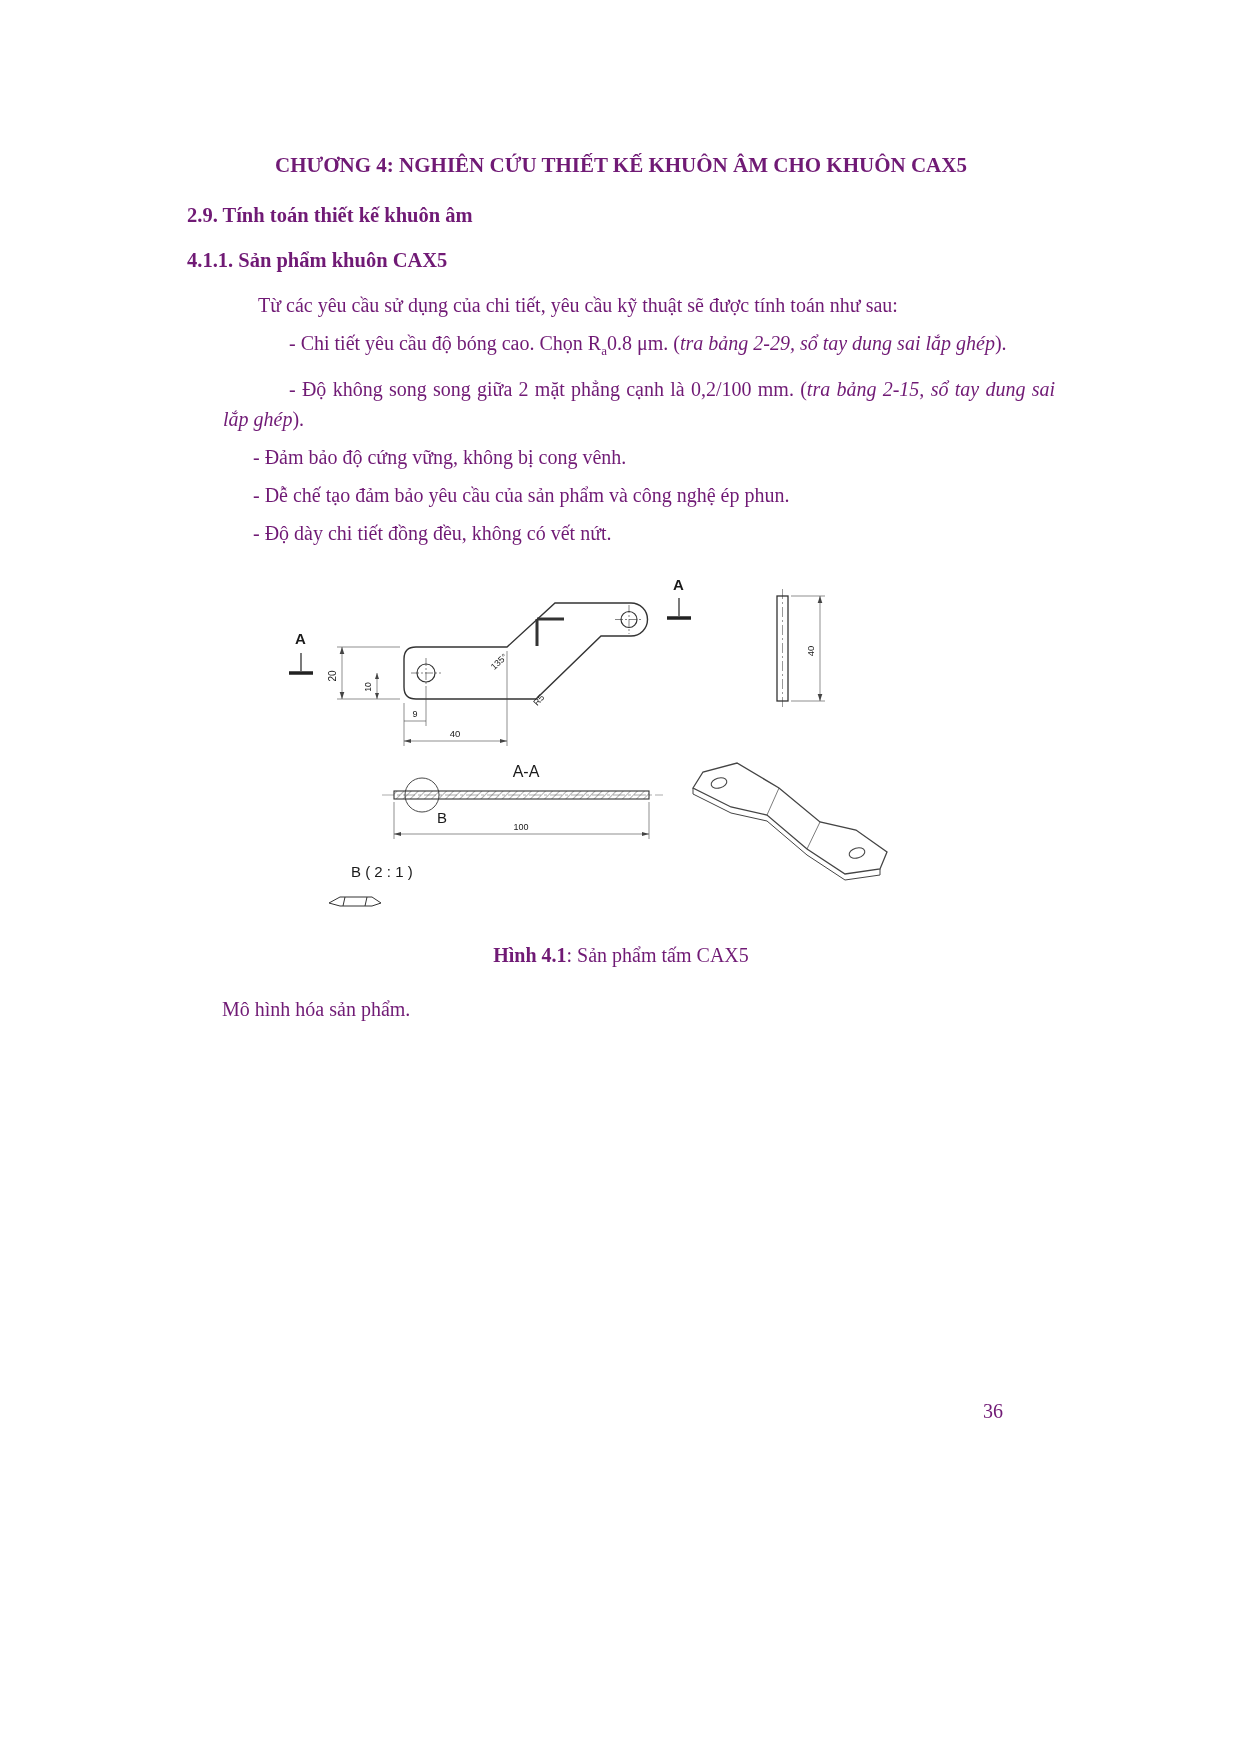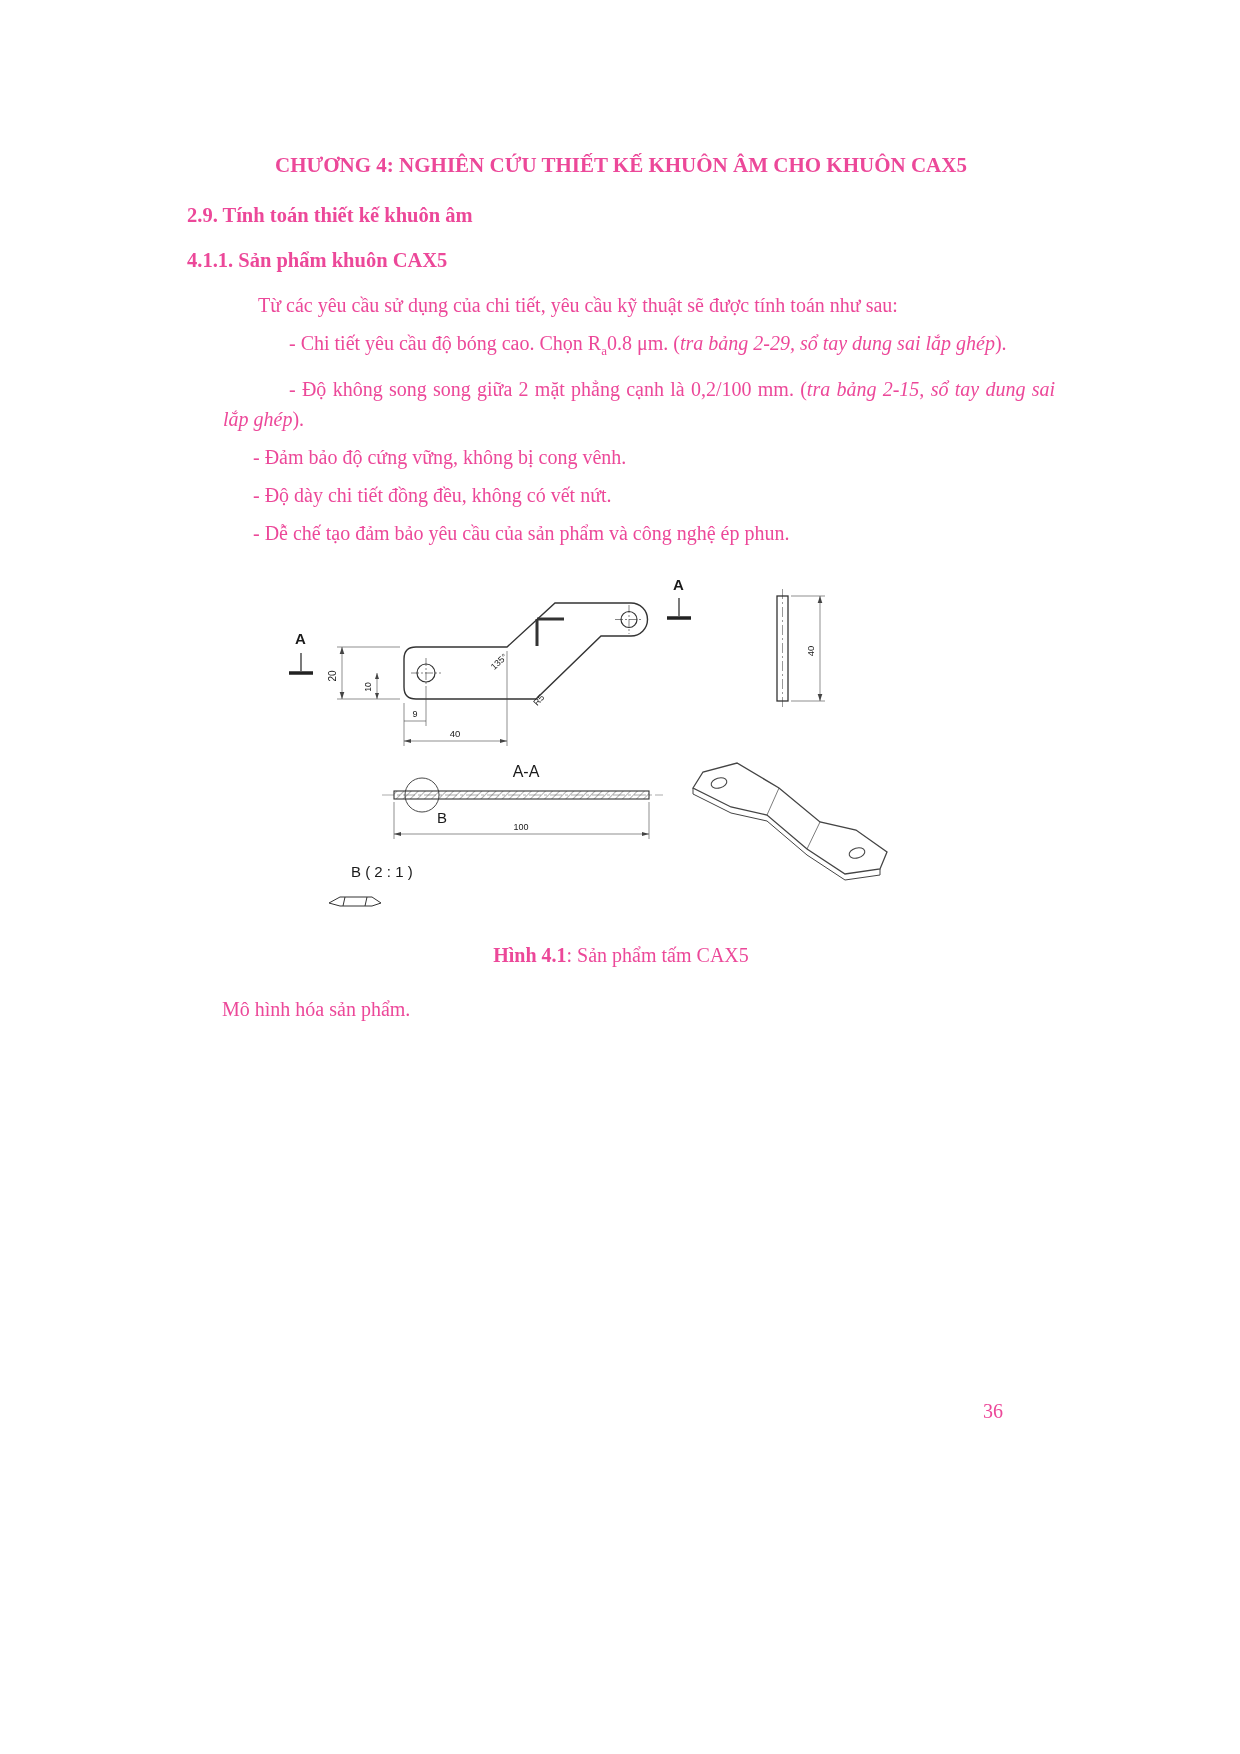--- a/index.html
+++ b/index.html
@@ -1,19 +1,19 @@
 <!DOCTYPE html>
 <html><head>
 <meta charset="utf-8">
 <style>
   * { margin:0; padding:0; box-sizing:border-box; }
   html,body { background:#ffffff; }
   .page {
     width:1240px; height:1754px; position:relative; background:#ffffff;
-    font-family:"Liberation Serif", serif; color:#ec4899; overflow:hidden;
+    font-family:"Liberation Serif", serif; color:#701a75; overflow:hidden;
   }
   .content { padding:150px 185px 0 187px; }
   h1.title { font-size:21px; font-weight:bold; text-align:center; margin-bottom:20px; line-height:30px; }
   h2.sub { font-size:20.5px; font-weight:bold; margin-bottom:15px; line-height:30px; }
   p { font-size:20px; line-height:30px; margin-bottom:8px; }
   .indent1 { text-indent:35px; }
   .indent2 { text-indent:66px; }
   .just { text-align:justify;margin-left:36px; }
   sub { font-size:13px; }
   .figure-wrap { margin:28px 0 0 92px; }
@@ -34,22 +34,22 @@
     <h2 class="sub">2.9. Tính toán thiết kế khuôn âm</h2>
     <h2 class="sub">4.1.1.  Sản phẩm khuôn CAX5</h2>
 
     <p class="indent1 just">Từ các yêu cầu sử dụng của chi tiết, yêu cầu kỹ thuật sẽ được tính toán như sau:</p>
 
     <p class="indent2 just"><span>- Chi tiết yêu cầu độ bóng cao. Chọn R</span><sub>a</sub><span>0.8 μm. (</span><i>tra bảng 2-29, sổ tay dung sai lắp ghép</i><span>).</span></p>
 
     <p class="indent2 just"><span>- Độ không song song giữa 2 mặt phẳng cạnh là 0,2/100 mm. (</span><i>tra bảng 2-15, sổ tay dung sai lắp ghép</i><span>).</span></p>
 
     <p class="indent2">- Đảm bảo độ cứng vững, không bị cong vênh.</p>
+    <p class="indent2">- Dễ chế tạo đảm bảo yêu cầu của sản phẩm và công nghệ ép phun.</p>
     <p class="indent2">- Độ dày chi tiết đồng đều, không có vết nứt.</p>
-    <p class="indent2">- Dễ chế tạo đảm bảo yêu cầu của sản phẩm và công nghệ ép phun.</p>
 
 
     <div class="figure-wrap">
       <svg class="drawing" width="660" height="340" viewBox="0 0 660 340">
         <defs>
           <pattern id="hatch" patternUnits="userSpaceOnUse" width="5" height="5" patternTransform="rotate(45)">
             <line x1="0" y1="0" x2="0" y2="5" stroke="#555" stroke-width="0.9"></line>
           </pattern>
         </defs>
 

